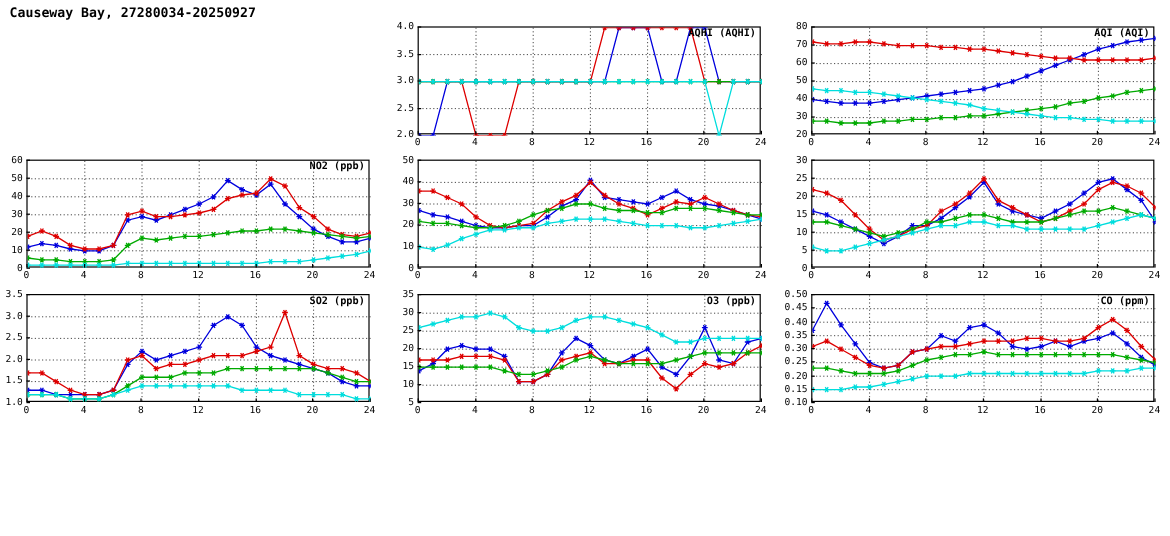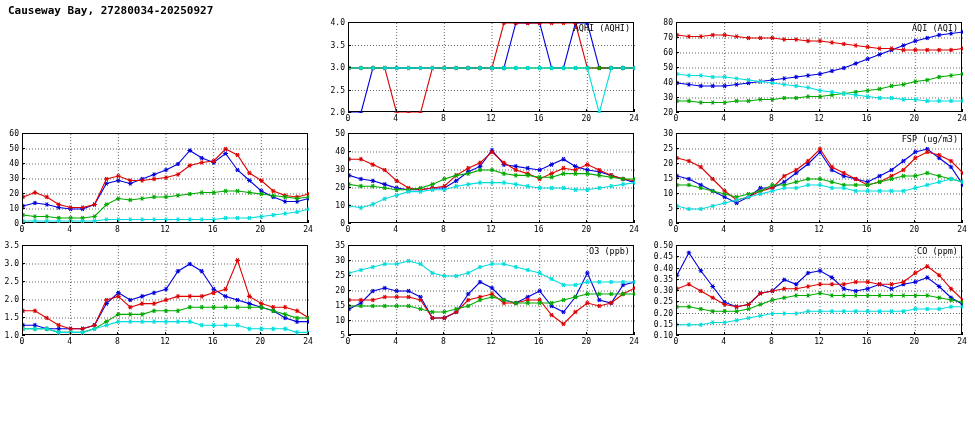--- a/index.html
+++ b/index.html
@@ -1,20 +1,20 @@
 <!DOCTYPE html>
 <html><head>
 <meta charset="utf-8">
 <style>
   html,body{margin:0;padding:0;background:#ffffff;}
   body{width:975px;height:447px;font-family:"DejaVu Sans Mono",monospace;position:relative;overflow:hidden;}
   .title{position:absolute;left:8px;top:4px;font-size:11px;font-weight:bold;color:#000;letter-spacing:0px;}
   .panel{position:absolute;}
   .panel .plotbox{position:absolute;border:1px solid #000;background:#fff;box-sizing:border-box;}
-  .panel .label{position:absolute;font-size:8.5px;font-weight:normal;color:#000;right:3px;top:2px;}
+  .panel .label{position:absolute;font-size:8.5px;font-weight:bold;color:#000;right:3px;top:2px;}
   .tick-x{position:absolute;font-size:8px;color:#000;text-align:center;transform:translateX(-50%);}
   .tick-y{position:absolute;font-size:8px;color:#000;text-align:right;transform:translateY(-50%);}
   svg{display:block;}
 </style>
 </head>
 <body>
 
 <div class="title">Causeway Bay, 27280034-20250927</div>
 
 <div id="charts">
@@ -158,20 +158,21 @@
           <g>
             <path d="M0.00,81.00L11.92,82.50L23.83,82.50L35.75,84.00L47.67,84.00L59.58,84.00L71.50,82.50L83.42,70.50L95.33,64.50L107.25,66.00L119.17,64.50L131.08,63.00L143.00,63.00L154.92,61.50L166.83,60.00L178.75,58.50L190.67,58.50L202.58,57.00L214.50,57.00L226.42,58.50L238.33,60.00L250.25,61.50L262.17,63.00L274.08,64.50L286.00,63.00" fill="none" stroke="#00aa00" stroke-width="1.1"></path>
             <path d="M-2.40,81.00L2.40,81.00M-1.20,78.92L1.20,83.08M1.20,78.92L-1.20,83.08M9.52,82.50L14.32,82.50M10.72,80.42L13.12,84.58M13.12,80.42L10.72,84.58M21.43,82.50L26.23,82.50M22.63,80.42L25.03,84.58M25.03,80.42L22.63,84.58M33.35,84.00L38.15,84.00M34.55,81.92L36.95,86.08M36.95,81.92L34.55,86.08M45.27,84.00L50.07,84.00M46.47,81.92L48.87,86.08M48.87,81.92L46.47,86.08M57.18,84.00L61.98,84.00M58.38,81.92L60.78,86.08M60.78,81.92L58.38,86.08M69.10,82.50L73.90,82.50M70.30,80.42L72.70,84.58M72.70,80.42L70.30,84.58M81.02,70.50L85.82,70.50M82.22,68.42L84.62,72.58M84.62,68.42L82.22,72.58M92.93,64.50L97.73,64.50M94.13,62.42L96.53,66.58M96.53,62.42L94.13,66.58M104.85,66.00L109.65,66.00M106.05,63.92L108.45,68.08M108.45,63.92L106.05,68.08M116.77,64.50L121.57,64.50M117.97,62.42L120.37,66.58M120.37,62.42L117.97,66.58M128.68,63.00L133.48,63.00M129.88,60.92L132.28,65.08M132.28,60.92L129.88,65.08M140.60,63.00L145.40,63.00M141.80,60.92L144.20,65.08M144.20,60.92L141.80,65.08M152.52,61.50L157.32,61.50M153.72,59.42L156.12,63.58M156.12,59.42L153.72,63.58M164.43,60.00L169.23,60.00M165.63,57.92L168.03,62.08M168.03,57.92L165.63,62.08M176.35,58.50L181.15,58.50M177.55,56.42L179.95,60.58M179.95,56.42L177.55,60.58M188.27,58.50L193.07,58.50M189.47,56.42L191.87,60.58M191.87,56.42L189.47,60.58M200.18,57.00L204.98,57.00M201.38,54.92L203.78,59.08M203.78,54.92L201.38,59.08M212.10,57.00L216.90,57.00M213.30,54.92L215.70,59.08M215.70,54.92L213.30,59.08M224.02,58.50L228.82,58.50M225.22,56.42L227.62,60.58M227.62,56.42L225.22,60.58M235.93,60.00L240.73,60.00M237.13,57.92L239.53,62.08M239.53,57.92L237.13,62.08M247.85,61.50L252.65,61.50M249.05,59.42L251.45,63.58M251.45,59.42L249.05,63.58M259.77,63.00L264.57,63.00M260.97,60.92L263.37,65.08M263.37,60.92L260.97,65.08M271.68,64.50L276.48,64.50M272.88,62.42L275.28,66.58M275.28,62.42L272.88,66.58M283.60,63.00L288.40,63.00M284.80,60.92L287.20,65.08M287.20,60.92L284.80,65.08" stroke="#00aa00" stroke-width="1.1" fill="none"></path>
           </g>
           <g>
             <path d="M0.00,87.00L11.92,87.00L23.83,87.00L35.75,87.00L47.67,87.00L59.58,87.00L71.50,87.00L83.42,85.50L95.33,85.50L107.25,85.50L119.17,85.50L131.08,85.50L143.00,85.50L154.92,85.50L166.83,85.50L178.75,85.50L190.67,85.50L202.58,84.00L214.50,84.00L226.42,84.00L238.33,82.50L250.25,81.00L262.17,79.50L274.08,78.00L286.00,75.00" fill="none" stroke="#00dddd" stroke-width="1.1"></path>
             <path d="M-2.40,87.00L2.40,87.00M-1.20,84.92L1.20,89.08M1.20,84.92L-1.20,89.08M9.52,87.00L14.32,87.00M10.72,84.92L13.12,89.08M13.12,84.92L10.72,89.08M21.43,87.00L26.23,87.00M22.63,84.92L25.03,89.08M25.03,84.92L22.63,89.08M33.35,87.00L38.15,87.00M34.55,84.92L36.95,89.08M36.95,84.92L34.55,89.08M45.27,87.00L50.07,87.00M46.47,84.92L48.87,89.08M48.87,84.92L46.47,89.08M57.18,87.00L61.98,87.00M58.38,84.92L60.78,89.08M60.78,84.92L58.38,89.08M69.10,87.00L73.90,87.00M70.30,84.92L72.70,89.08M72.70,84.92L70.30,89.08M81.02,85.50L85.82,85.50M82.22,83.42L84.62,87.58M84.62,83.42L82.22,87.58M92.93,85.50L97.73,85.50M94.13,83.42L96.53,87.58M96.53,83.42L94.13,87.58M104.85,85.50L109.65,85.50M106.05,83.42L108.45,87.58M108.45,83.42L106.05,87.58M116.77,85.50L121.57,85.50M117.97,83.42L120.37,87.58M120.37,83.42L117.97,87.58M128.68,85.50L133.48,85.50M129.88,83.42L132.28,87.58M132.28,83.42L129.88,87.58M140.60,85.50L145.40,85.50M141.80,83.42L144.20,87.58M144.20,83.42L141.80,87.58M152.52,85.50L157.32,85.50M153.72,83.42L156.12,87.58M156.12,83.42L153.72,87.58M164.43,85.50L169.23,85.50M165.63,83.42L168.03,87.58M168.03,83.42L165.63,87.58M176.35,85.50L181.15,85.50M177.55,83.42L179.95,87.58M179.95,83.42L177.55,87.58M188.27,85.50L193.07,85.50M189.47,83.42L191.87,87.58M191.87,83.42L189.47,87.58M200.18,84.00L204.98,84.00M201.38,81.92L203.78,86.08M203.78,81.92L201.38,86.08M212.10,84.00L216.90,84.00M213.30,81.92L215.70,86.08M215.70,81.92L213.30,86.08M224.02,84.00L228.82,84.00M225.22,81.92L227.62,86.08M227.62,81.92L225.22,86.08M235.93,82.50L240.73,82.50M237.13,80.42L239.53,84.58M239.53,80.42L237.13,84.58M247.85,81.00L252.65,81.00M249.05,78.92L251.45,83.08M251.45,78.92L249.05,83.08M259.77,79.50L264.57,79.50M260.97,77.42L263.37,81.58M263.37,77.42L260.97,81.58M271.68,78.00L276.48,78.00M272.88,75.92L275.28,80.08M275.28,75.92L272.88,80.08M283.60,75.00L288.40,75.00M284.80,72.92L287.20,77.08M287.20,72.92L284.80,77.08" stroke="#00dddd" stroke-width="1.1" fill="none"></path>
           </g>
         </svg>
       </div>
+      <div class="label" style="position: absolute; left: 22px; top: 134px; width: 282px; text-align: right;">NO2 (ppb)</div>
       <div class="tick-x" style="left: 22px; top: 225px;">0</div>
       <div style="position: absolute; left: 22px; top: 220px; width: 1px; height: 3px; background: rgb(0, 0, 0);"></div>
       <div class="tick-x" style="left: 69.6667px; top: 225px;">4</div>
       <div style="position: absolute; left: 69.6667px; top: 220px; width: 1px; height: 3px; background: rgb(0, 0, 0);"></div>
       <div class="tick-x" style="left: 117.333px; top: 225px;">8</div>
       <div style="position: absolute; left: 117.333px; top: 220px; width: 1px; height: 3px; background: rgb(0, 0, 0);"></div>
       <div class="tick-x" style="left: 165px; top: 225px;">12</div>
       <div style="position: absolute; left: 165px; top: 220px; width: 1px; height: 3px; background: rgb(0, 0, 0);"></div>
       <div class="tick-x" style="left: 212.667px; top: 225px;">16</div>
       <div style="position: absolute; left: 212.667px; top: 220px; width: 1px; height: 3px; background: rgb(0, 0, 0);"></div>
@@ -275,21 +276,20 @@
           <g>
             <path d="M0.00,51.00L11.92,51.00L23.83,54.00L35.75,57.00L47.67,60.00L59.58,63.00L71.50,60.00L83.42,57.00L95.33,51.00L107.25,51.00L119.17,48.00L131.08,45.00L143.00,45.00L154.92,48.00L166.83,51.00L178.75,51.00L190.67,51.00L202.58,48.00L214.50,45.00L226.42,42.00L238.33,42.00L250.25,39.00L262.17,42.00L274.08,45.00L286.00,48.00" fill="none" stroke="#00aa00" stroke-width="1.1"></path>
             <path d="M-2.40,51.00L2.40,51.00M-1.20,48.92L1.20,53.08M1.20,48.92L-1.20,53.08M9.52,51.00L14.32,51.00M10.72,48.92L13.12,53.08M13.12,48.92L10.72,53.08M21.43,54.00L26.23,54.00M22.63,51.92L25.03,56.08M25.03,51.92L22.63,56.08M33.35,57.00L38.15,57.00M34.55,54.92L36.95,59.08M36.95,54.92L34.55,59.08M45.27,60.00L50.07,60.00M46.47,57.92L48.87,62.08M48.87,57.92L46.47,62.08M57.18,63.00L61.98,63.00M58.38,60.92L60.78,65.08M60.78,60.92L58.38,65.08M69.10,60.00L73.90,60.00M70.30,57.92L72.70,62.08M72.70,57.92L70.30,62.08M81.02,57.00L85.82,57.00M82.22,54.92L84.62,59.08M84.62,54.92L82.22,59.08M92.93,51.00L97.73,51.00M94.13,48.92L96.53,53.08M96.53,48.92L94.13,53.08M104.85,51.00L109.65,51.00M106.05,48.92L108.45,53.08M108.45,48.92L106.05,53.08M116.77,48.00L121.57,48.00M117.97,45.92L120.37,50.08M120.37,45.92L117.97,50.08M128.68,45.00L133.48,45.00M129.88,42.92L132.28,47.08M132.28,42.92L129.88,47.08M140.60,45.00L145.40,45.00M141.80,42.92L144.20,47.08M144.20,42.92L141.80,47.08M152.52,48.00L157.32,48.00M153.72,45.92L156.12,50.08M156.12,45.92L153.72,50.08M164.43,51.00L169.23,51.00M165.63,48.92L168.03,53.08M168.03,48.92L165.63,53.08M176.35,51.00L181.15,51.00M177.55,48.92L179.95,53.08M179.95,48.92L177.55,53.08M188.27,51.00L193.07,51.00M189.47,48.92L191.87,53.08M191.87,48.92L189.47,53.08M200.18,48.00L204.98,48.00M201.38,45.92L203.78,50.08M203.78,45.92L201.38,50.08M212.10,45.00L216.90,45.00M213.30,42.92L215.70,47.08M215.70,42.92L213.30,47.08M224.02,42.00L228.82,42.00M225.22,39.92L227.62,44.08M227.62,39.92L225.22,44.08M235.93,42.00L240.73,42.00M237.13,39.92L239.53,44.08M239.53,39.92L237.13,44.08M247.85,39.00L252.65,39.00M249.05,36.92L251.45,41.08M251.45,36.92L249.05,41.08M259.77,42.00L264.57,42.00M260.97,39.92L263.37,44.08M263.37,39.92L260.97,44.08M271.68,45.00L276.48,45.00M272.88,42.92L275.28,47.08M275.28,42.92L272.88,47.08M283.60,48.00L288.40,48.00M284.80,45.92L287.20,50.08M287.20,45.92L284.80,50.08" stroke="#00aa00" stroke-width="1.1" fill="none"></path>
           </g>
           <g>
             <path d="M0.00,72.00L11.92,75.00L23.83,75.00L35.75,72.00L47.67,69.00L59.58,66.00L71.50,63.00L83.42,60.00L95.33,57.00L107.25,54.00L119.17,54.00L131.08,51.00L143.00,51.00L154.92,54.00L166.83,54.00L178.75,57.00L190.67,57.00L202.58,57.00L214.50,57.00L226.42,57.00L238.33,54.00L250.25,51.00L262.17,48.00L274.08,45.00L286.00,48.00" fill="none" stroke="#00dddd" stroke-width="1.1"></path>
             <path d="M-2.40,72.00L2.40,72.00M-1.20,69.92L1.20,74.08M1.20,69.92L-1.20,74.08M9.52,75.00L14.32,75.00M10.72,72.92L13.12,77.08M13.12,72.92L10.72,77.08M21.43,75.00L26.23,75.00M22.63,72.92L25.03,77.08M25.03,72.92L22.63,77.08M33.35,72.00L38.15,72.00M34.55,69.92L36.95,74.08M36.95,69.92L34.55,74.08M45.27,69.00L50.07,69.00M46.47,66.92L48.87,71.08M48.87,66.92L46.47,71.08M57.18,66.00L61.98,66.00M58.38,63.92L60.78,68.08M60.78,63.92L58.38,68.08M69.10,63.00L73.90,63.00M70.30,60.92L72.70,65.08M72.70,60.92L70.30,65.08M81.02,60.00L85.82,60.00M82.22,57.92L84.62,62.08M84.62,57.92L82.22,62.08M92.93,57.00L97.73,57.00M94.13,54.92L96.53,59.08M96.53,54.92L94.13,59.08M104.85,54.00L109.65,54.00M106.05,51.92L108.45,56.08M108.45,51.92L106.05,56.08M116.77,54.00L121.57,54.00M117.97,51.92L120.37,56.08M120.37,51.92L117.97,56.08M128.68,51.00L133.48,51.00M129.88,48.92L132.28,53.08M132.28,48.92L129.88,53.08M140.60,51.00L145.40,51.00M141.80,48.92L144.20,53.08M144.20,48.92L141.80,53.08M152.52,54.00L157.32,54.00M153.72,51.92L156.12,56.08M156.12,51.92L153.72,56.08M164.43,54.00L169.23,54.00M165.63,51.92L168.03,56.08M168.03,51.92L165.63,56.08M176.35,57.00L181.15,57.00M177.55,54.92L179.95,59.08M179.95,54.92L177.55,59.08M188.27,57.00L193.07,57.00M189.47,54.92L191.87,59.08M191.87,54.92L189.47,59.08M200.18,57.00L204.98,57.00M201.38,54.92L203.78,59.08M203.78,54.92L201.38,59.08M212.10,57.00L216.90,57.00M213.30,54.92L215.70,59.08M215.70,54.92L213.30,59.08M224.02,57.00L228.82,57.00M225.22,54.92L227.62,59.08M227.62,54.92L225.22,59.08M235.93,54.00L240.73,54.00M237.13,51.92L239.53,56.08M239.53,51.92L237.13,56.08M247.85,51.00L252.65,51.00M249.05,48.92L251.45,53.08M251.45,48.92L249.05,53.08M259.77,48.00L264.57,48.00M260.97,45.92L263.37,50.08M263.37,45.92L260.97,50.08M271.68,45.00L276.48,45.00M272.88,42.92L275.28,47.08M275.28,42.92L272.88,47.08M283.60,48.00L288.40,48.00M284.80,45.92L287.20,50.08M287.20,45.92L284.80,50.08" stroke="#00dddd" stroke-width="1.1" fill="none"></path>
           </g>
         </svg>
       </div>
-      <div class="label" style="position: absolute; left: 676px; top: 134px; width: 282px; text-align: right;">FSP (ug/m3)</div>
       <div class="tick-x" style="left: 676px; top: 225px;">0</div>
       <div style="position: absolute; left: 676px; top: 220px; width: 1px; height: 3px; background: rgb(0, 0, 0);"></div>
       <div class="tick-x" style="left: 723.667px; top: 225px;">4</div>
       <div style="position: absolute; left: 723.667px; top: 220px; width: 1px; height: 3px; background: rgb(0, 0, 0);"></div>
       <div class="tick-x" style="left: 771.333px; top: 225px;">8</div>
       <div style="position: absolute; left: 771.333px; top: 220px; width: 1px; height: 3px; background: rgb(0, 0, 0);"></div>
       <div class="tick-x" style="left: 819px; top: 225px;">12</div>
       <div style="position: absolute; left: 819px; top: 220px; width: 1px; height: 3px; background: rgb(0, 0, 0);"></div>
       <div class="tick-x" style="left: 866.667px; top: 225px;">16</div>
       <div style="position: absolute; left: 866.667px; top: 220px; width: 1px; height: 3px; background: rgb(0, 0, 0);"></div>
@@ -335,20 +335,21 @@
           <g>
             <path d="M0.00,82.80L11.92,82.80L23.83,82.80L35.75,86.40L47.67,86.40L59.58,86.40L71.50,82.80L83.42,75.60L95.33,68.40L107.25,68.40L119.17,68.40L131.08,64.80L143.00,64.80L154.92,64.80L166.83,61.20L178.75,61.20L190.67,61.20L202.58,61.20L214.50,61.20L226.42,61.20L238.33,61.20L250.25,64.80L262.17,68.40L274.08,72.00L286.00,72.00" fill="none" stroke="#00aa00" stroke-width="1.1"></path>
             <path d="M-2.40,82.80L2.40,82.80M-1.20,80.72L1.20,84.88M1.20,80.72L-1.20,84.88M9.52,82.80L14.32,82.80M10.72,80.72L13.12,84.88M13.12,80.72L10.72,84.88M21.43,82.80L26.23,82.80M22.63,80.72L25.03,84.88M25.03,80.72L22.63,84.88M33.35,86.40L38.15,86.40M34.55,84.32L36.95,88.48M36.95,84.32L34.55,88.48M45.27,86.40L50.07,86.40M46.47,84.32L48.87,88.48M48.87,84.32L46.47,88.48M57.18,86.40L61.98,86.40M58.38,84.32L60.78,88.48M60.78,84.32L58.38,88.48M69.10,82.80L73.90,82.80M70.30,80.72L72.70,84.88M72.70,80.72L70.30,84.88M81.02,75.60L85.82,75.60M82.22,73.52L84.62,77.68M84.62,73.52L82.22,77.68M92.93,68.40L97.73,68.40M94.13,66.32L96.53,70.48M96.53,66.32L94.13,70.48M104.85,68.40L109.65,68.40M106.05,66.32L108.45,70.48M108.45,66.32L106.05,70.48M116.77,68.40L121.57,68.40M117.97,66.32L120.37,70.48M120.37,66.32L117.97,70.48M128.68,64.80L133.48,64.80M129.88,62.72L132.28,66.88M132.28,62.72L129.88,66.88M140.60,64.80L145.40,64.80M141.80,62.72L144.20,66.88M144.20,62.72L141.80,66.88M152.52,64.80L157.32,64.80M153.72,62.72L156.12,66.88M156.12,62.72L153.72,66.88M164.43,61.20L169.23,61.20M165.63,59.12L168.03,63.28M168.03,59.12L165.63,63.28M176.35,61.20L181.15,61.20M177.55,59.12L179.95,63.28M179.95,59.12L177.55,63.28M188.27,61.20L193.07,61.20M189.47,59.12L191.87,63.28M191.87,59.12L189.47,63.28M200.18,61.20L204.98,61.20M201.38,59.12L203.78,63.28M203.78,59.12L201.38,63.28M212.10,61.20L216.90,61.20M213.30,59.12L215.70,63.28M215.70,59.12L213.30,63.28M224.02,61.20L228.82,61.20M225.22,59.12L227.62,63.28M227.62,59.12L225.22,63.28M235.93,61.20L240.73,61.20M237.13,59.12L239.53,63.28M239.53,59.12L237.13,63.28M247.85,64.80L252.65,64.80M249.05,62.72L251.45,66.88M251.45,62.72L249.05,66.88M259.77,68.40L264.57,68.40M260.97,66.32L263.37,70.48M263.37,66.32L260.97,70.48M271.68,72.00L276.48,72.00M272.88,69.92L275.28,74.08M275.28,69.92L272.88,74.08M283.60,72.00L288.40,72.00M284.80,69.92L287.20,74.08M287.20,69.92L284.80,74.08" stroke="#00aa00" stroke-width="1.1" fill="none"></path>
           </g>
           <g>
             <path d="M0.00,82.80L11.92,82.80L23.83,82.80L35.75,86.40L47.67,86.40L59.58,86.40L71.50,82.80L83.42,79.20L95.33,75.60L107.25,75.60L119.17,75.60L131.08,75.60L143.00,75.60L154.92,75.60L166.83,75.60L178.75,79.20L190.67,79.20L202.58,79.20L214.50,79.20L226.42,82.80L238.33,82.80L250.25,82.80L262.17,82.80L274.08,86.40L286.00,86.40" fill="none" stroke="#00dddd" stroke-width="1.1"></path>
             <path d="M-2.40,82.80L2.40,82.80M-1.20,80.72L1.20,84.88M1.20,80.72L-1.20,84.88M9.52,82.80L14.32,82.80M10.72,80.72L13.12,84.88M13.12,80.72L10.72,84.88M21.43,82.80L26.23,82.80M22.63,80.72L25.03,84.88M25.03,80.72L22.63,84.88M33.35,86.40L38.15,86.40M34.55,84.32L36.95,88.48M36.95,84.32L34.55,88.48M45.27,86.40L50.07,86.40M46.47,84.32L48.87,88.48M48.87,84.32L46.47,88.48M57.18,86.40L61.98,86.40M58.38,84.32L60.78,88.48M60.78,84.32L58.38,88.48M69.10,82.80L73.90,82.80M70.30,80.72L72.70,84.88M72.70,80.72L70.30,84.88M81.02,79.20L85.82,79.20M82.22,77.12L84.62,81.28M84.62,77.12L82.22,81.28M92.93,75.60L97.73,75.60M94.13,73.52L96.53,77.68M96.53,73.52L94.13,77.68M104.85,75.60L109.65,75.60M106.05,73.52L108.45,77.68M108.45,73.52L106.05,77.68M116.77,75.60L121.57,75.60M117.97,73.52L120.37,77.68M120.37,73.52L117.97,77.68M128.68,75.60L133.48,75.60M129.88,73.52L132.28,77.68M132.28,73.52L129.88,77.68M140.60,75.60L145.40,75.60M141.80,73.52L144.20,77.68M144.20,73.52L141.80,77.68M152.52,75.60L157.32,75.60M153.72,73.52L156.12,77.68M156.12,73.52L153.72,77.68M164.43,75.60L169.23,75.60M165.63,73.52L168.03,77.68M168.03,73.52L165.63,77.68M176.35,79.20L181.15,79.20M177.55,77.12L179.95,81.28M179.95,77.12L177.55,81.28M188.27,79.20L193.07,79.20M189.47,77.12L191.87,81.28M191.87,77.12L189.47,81.28M200.18,79.20L204.98,79.20M201.38,77.12L203.78,81.28M203.78,77.12L201.38,81.28M212.10,79.20L216.90,79.20M213.30,77.12L215.70,81.28M215.70,77.12L213.30,81.28M224.02,82.80L228.82,82.80M225.22,80.72L227.62,84.88M227.62,80.72L225.22,84.88M235.93,82.80L240.73,82.80M237.13,80.72L239.53,84.88M239.53,80.72L237.13,84.88M247.85,82.80L252.65,82.80M249.05,80.72L251.45,84.88M251.45,80.72L249.05,84.88M259.77,82.80L264.57,82.80M260.97,80.72L263.37,84.88M263.37,80.72L260.97,84.88M271.68,86.40L276.48,86.40M272.88,84.32L275.28,88.48M275.28,84.32L272.88,88.48M283.60,86.40L288.40,86.40M284.80,84.32L287.20,88.48M287.20,84.32L284.80,88.48" stroke="#00dddd" stroke-width="1.1" fill="none"></path>
           </g>
         </svg>
       </div>
+      <div class="label" style="position: absolute; left: 22px; top: 246px; width: 282px; text-align: right;">SO2 (ppb)</div>
       <div class="tick-x" style="left: 22px; top: 337px;">0</div>
       <div style="position: absolute; left: 22px; top: 332px; width: 1px; height: 3px; background: rgb(0, 0, 0);"></div>
       <div class="tick-x" style="left: 69.6667px; top: 337px;">4</div>
       <div style="position: absolute; left: 69.6667px; top: 332px; width: 1px; height: 3px; background: rgb(0, 0, 0);"></div>
       <div class="tick-x" style="left: 117.333px; top: 337px;">8</div>
       <div style="position: absolute; left: 117.333px; top: 332px; width: 1px; height: 3px; background: rgb(0, 0, 0);"></div>
       <div class="tick-x" style="left: 165px; top: 337px;">12</div>
       <div style="position: absolute; left: 165px; top: 332px; width: 1px; height: 3px; background: rgb(0, 0, 0);"></div>
       <div class="tick-x" style="left: 212.667px; top: 337px;">16</div>
       <div style="position: absolute; left: 212.667px; top: 332px; width: 1px; height: 3px; background: rgb(0, 0, 0);"></div>

